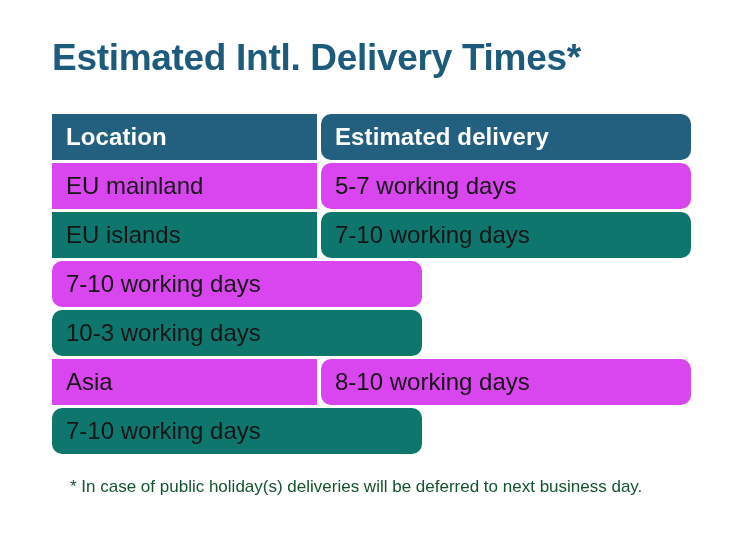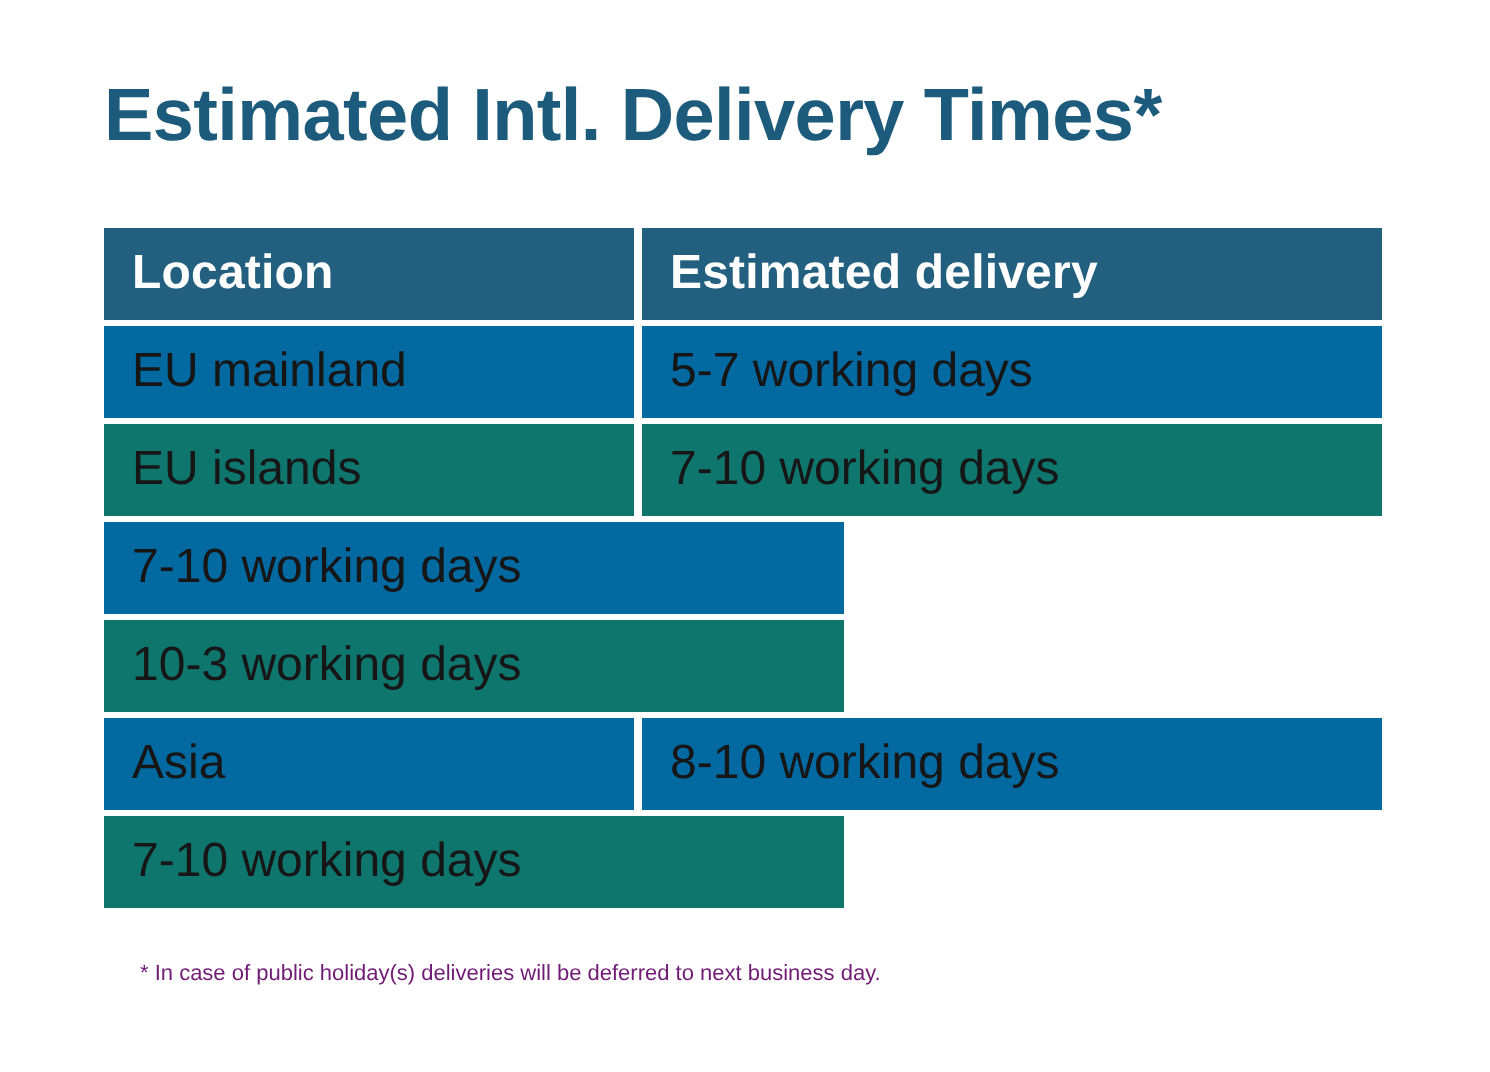--- a/index.html
+++ b/index.html
@@ -61,42 +61,42 @@
     align-items: center;
     font-size: 24px;
     line-height: 1;
     color: #161616;
     padding: 0 14px;
     overflow: hidden;
     white-space: nowrap;
   }
 
   .cell.c-location { width: 265px; flex: 0 0 265px; }
-  .cell.c-delivery { width: 370px; flex: 0 0 370px; }
+  .cell.c-delivery { width: 370px; flex: 0 0 370px; border-radius: 10px; }
 
   
   .row-header .cell {
     background: #23607f;
     color: #ffffff;
     font-weight: 700;
     letter-spacing: 0.1px;
   }
 
   
-  .row-body.stripe-dark  .cell { background: #0369a1; }
+  .row-body.stripe-dark  .cell { background: #d946ef; }
   .row-body.stripe-light .cell { background: #0f766e; }
 
   
   .footnote {
     position: absolute;
     left: 70px;
     top: 477px;
-    font-size: 11px;
+    font-size: 17px;
     line-height: 20px;
-    color: #701a75;
+    color: #14532d;
     white-space: nowrap;
   }
 </style>
 </head>
 <body>
 
 <div class="page">
 
   <div class="title">Estimated Intl. Delivery Times*</div>
 

